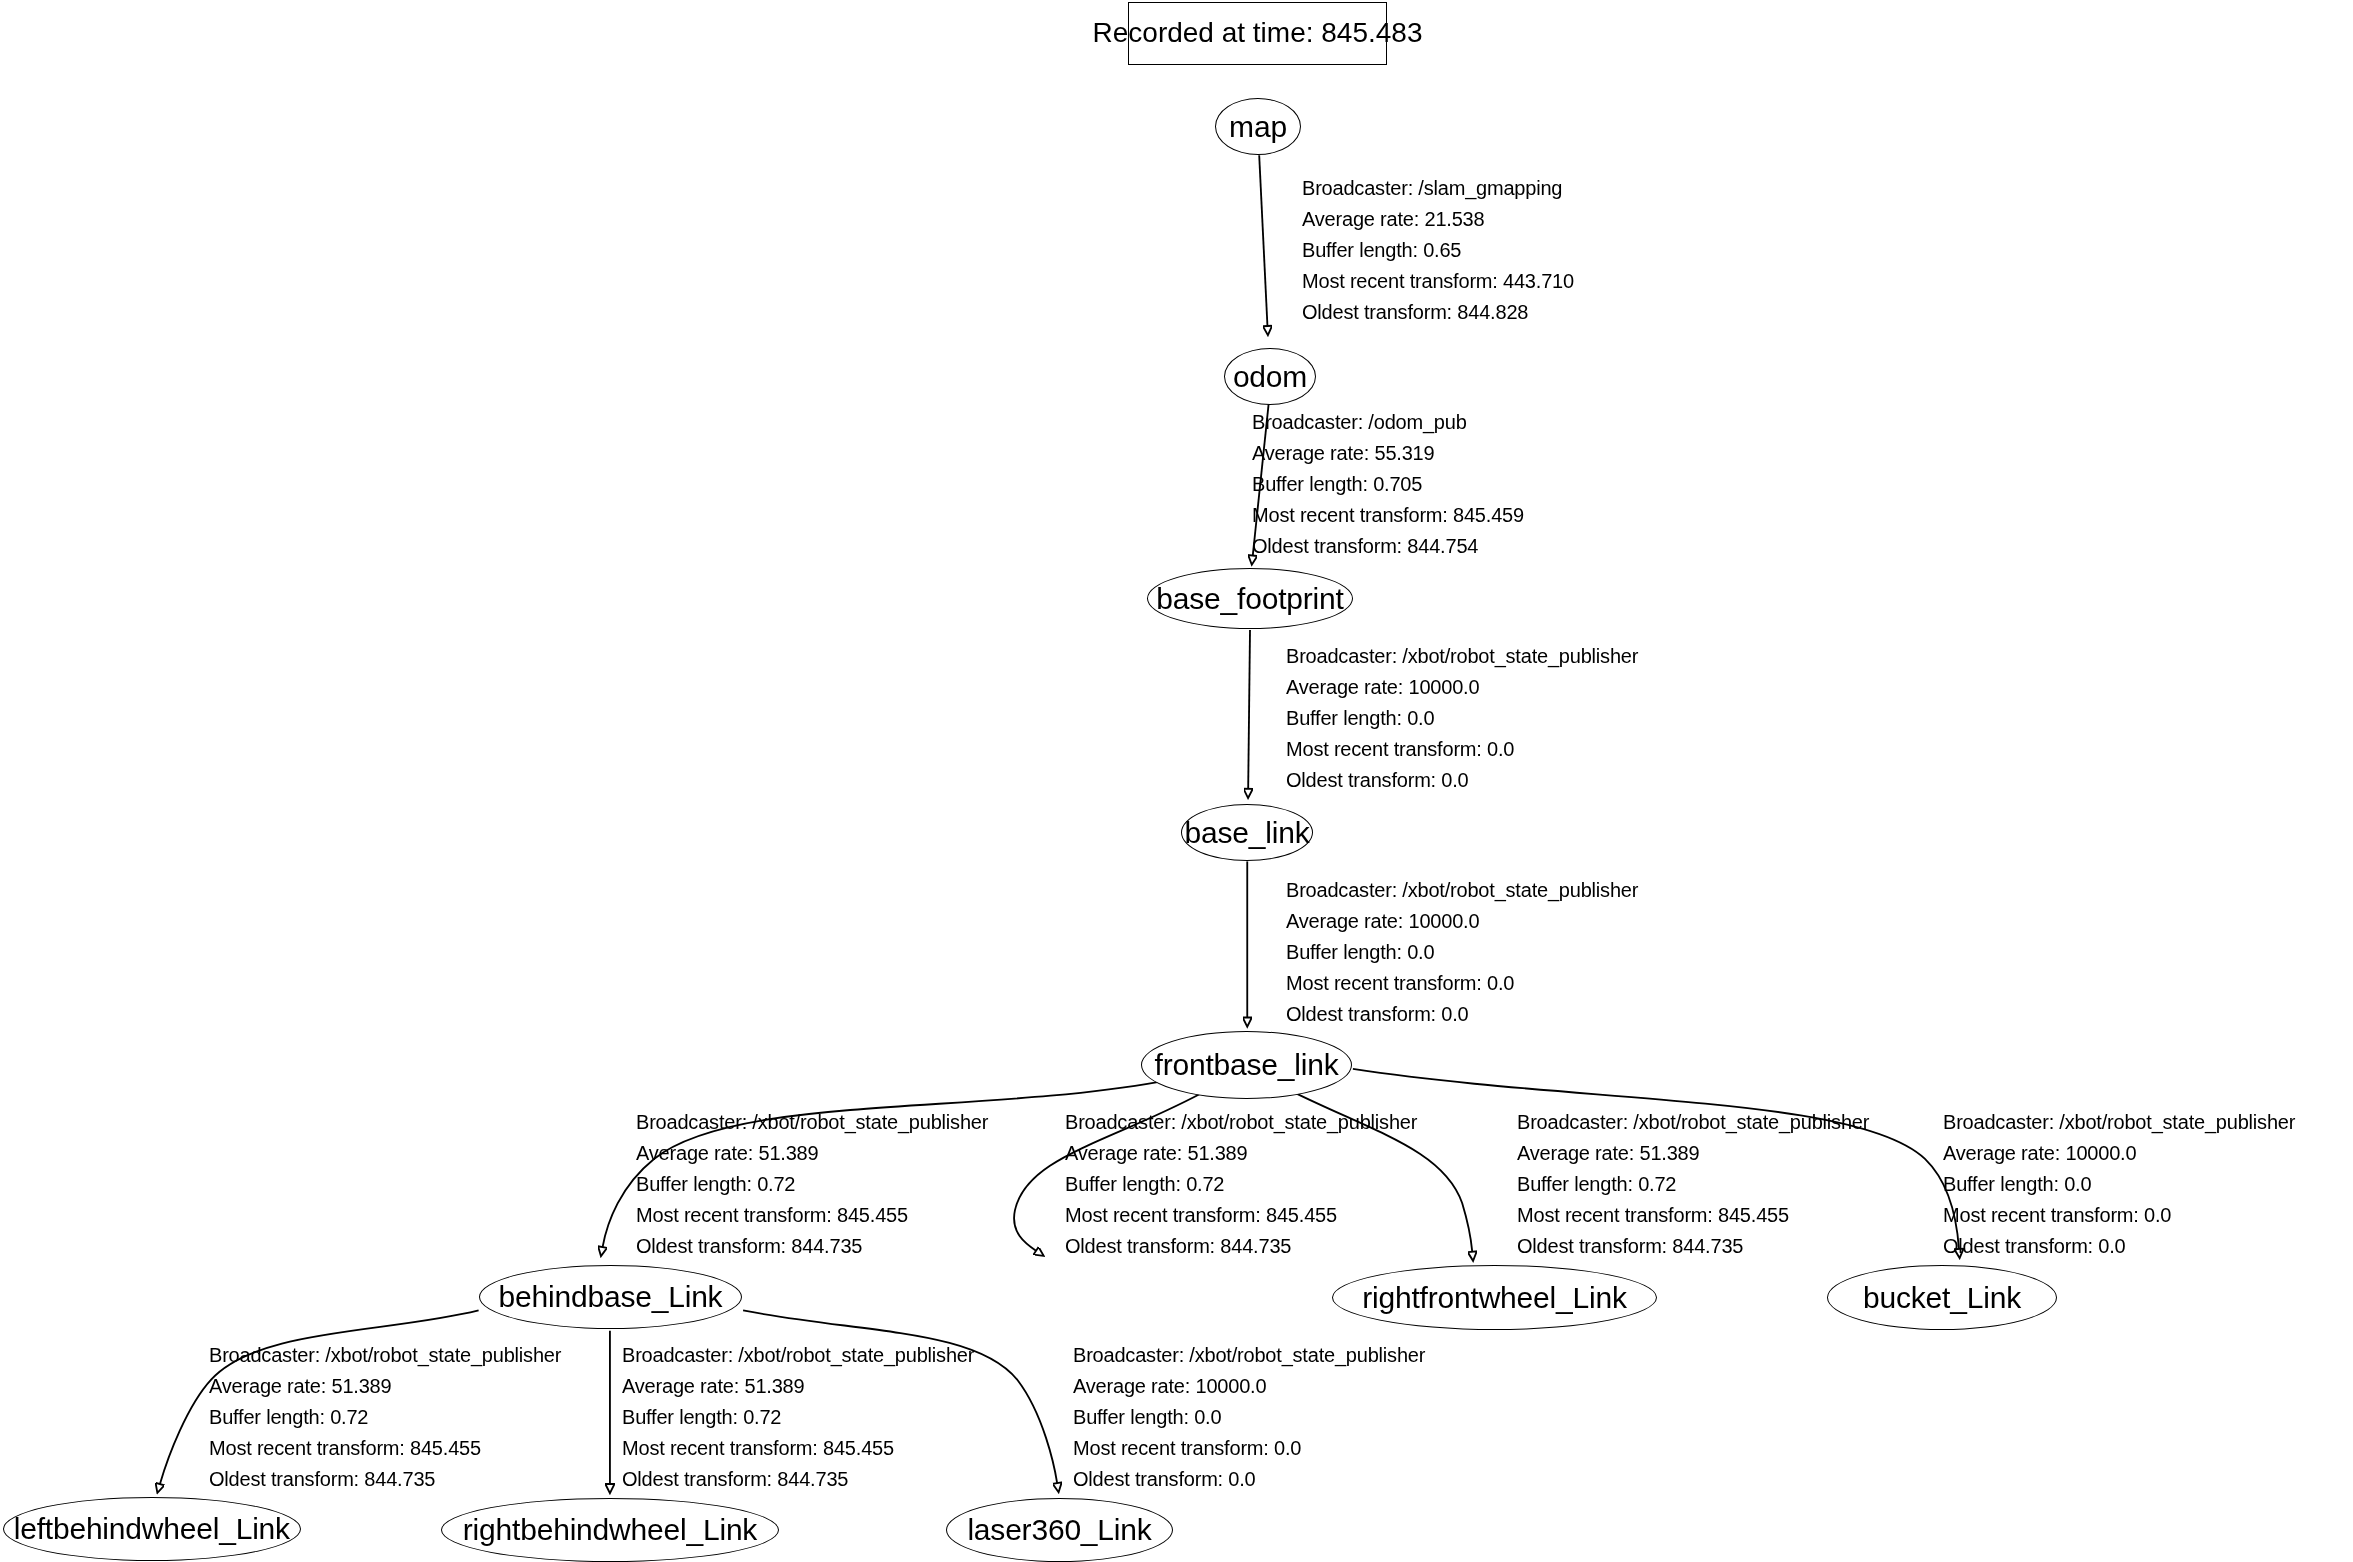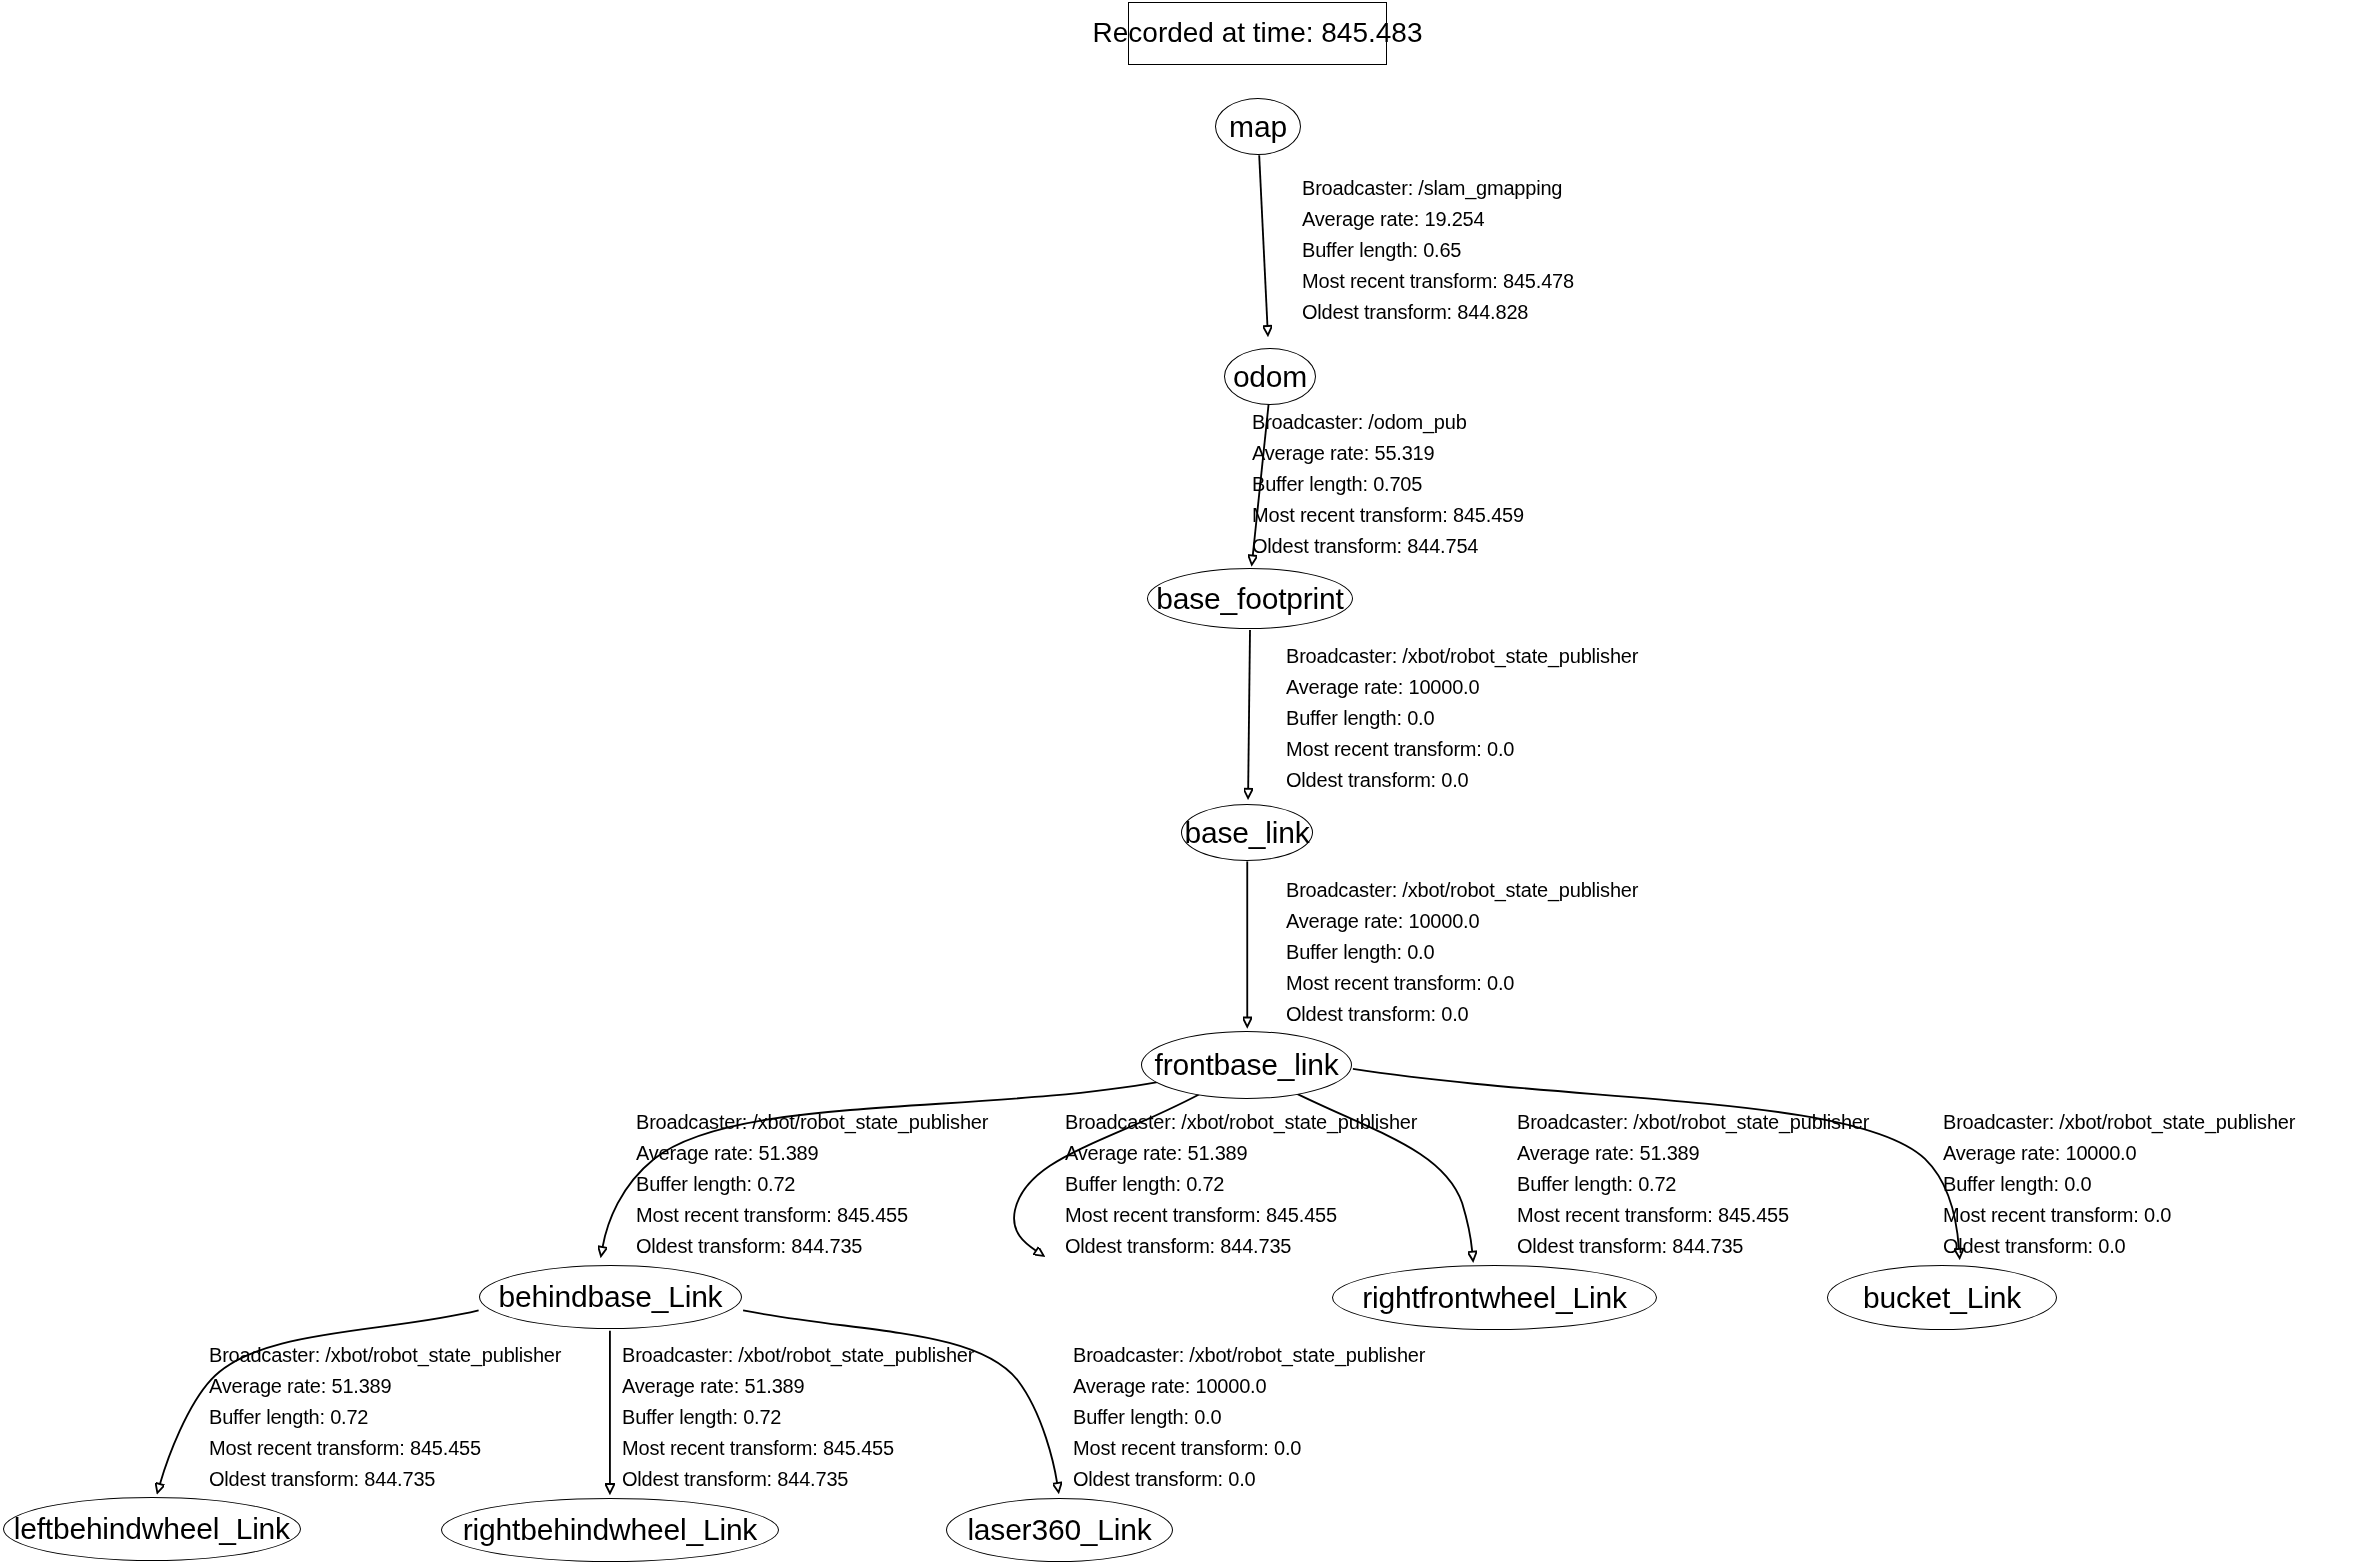--- a/index.html
+++ b/index.html
@@ -87,23 +87,23 @@
   </div>
   <div class="node" style="left:441px;top:1498px;width:338px;height:64px;">
     <span>rightbehindwheel_Link</span>
   </div>
   <div class="node" style="left:946px;top:1498px;width:227px;height:64px;">
     <span>laser360_Link</span>
   </div>
 
   <div class="edge-label" style="left:1302px;top:173px;">
     <div>Broadcaster: /slam_gmapping</div>
-    <div>Average rate: 19.254</div>
+    <div>Average rate: 21.538</div>
     <div>Buffer length: 0.65</div>
-    <div>Most recent transform: 845.478</div>
+    <div>Most recent transform: 443.710</div>
     <div>Oldest transform: 844.828</div>
   </div>
 
   <div class="edge-label" style="left:1252px;top:407px;">
     <div>Broadcaster: /odom_pub</div>
     <div>Average rate: 55.319</div>
     <div>Buffer length: 0.705</div>
     <div>Most recent transform: 845.459</div>
     <div>Oldest transform: 844.754</div>
   </div>

